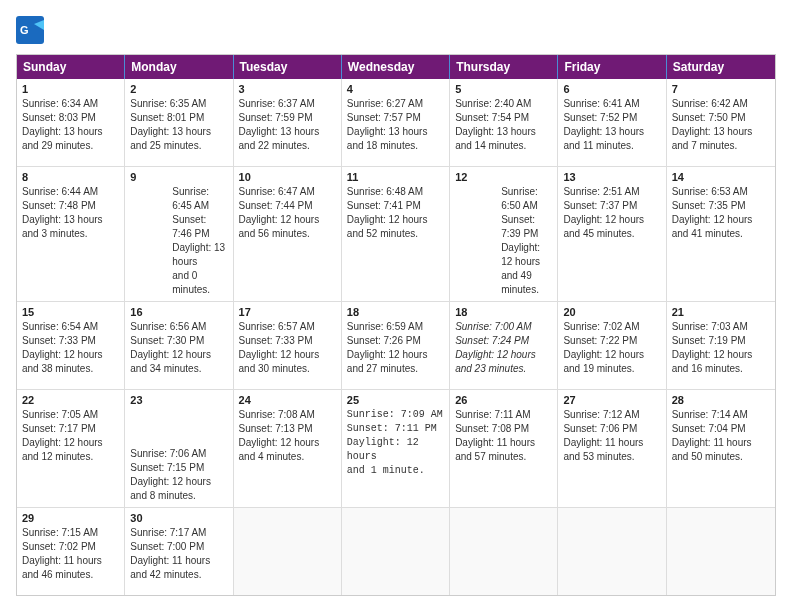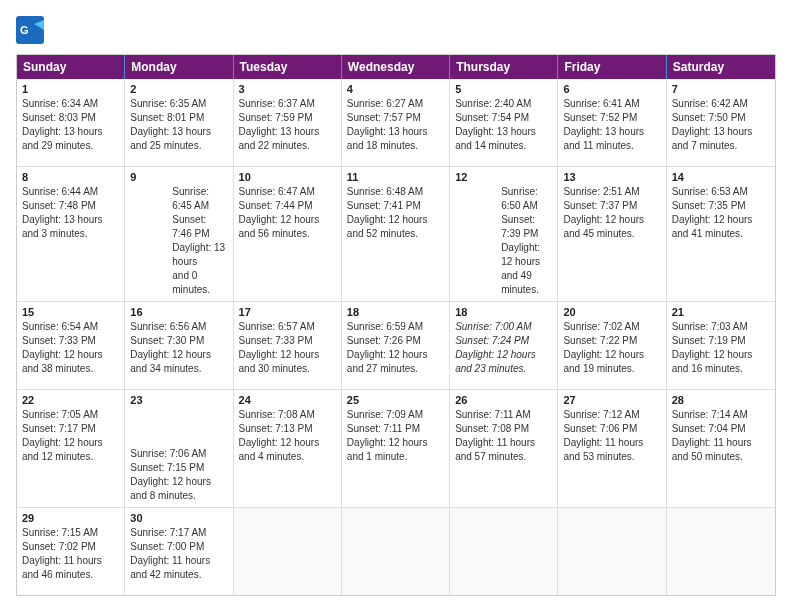--- a/index.html
+++ b/index.html
@@ -310,21 +310,21 @@
           </div>
           <div class="cal-cell">
             <span class="day-num">24</span>
             <div class="cell-text" style="white-space: pre-line;">Sunrise: 7:08 AM
 Sunset: 7:13 PM
 Daylight: 12 hours
 and 4 minutes.</div>
           </div>
           <div class="cal-cell">
             <span class="day-num">25</span>
-            <div class="cell-text" style="white-space: pre-line;">Sunrise: 7:09 AM
+            <div class="cell-text" style="white-space: pre-line; font-family: Liberation Mono, monospace;">Sunrise: 7:09 AM
 Sunset: 7:11 PM
 Daylight: 12 hours
 and 1 minute.</div>
           </div>
           <div class="cal-cell">
             <span class="day-num">26</span>
             <div class="cell-text" style="white-space: pre-line;">Sunrise: 7:11 AM
 Sunset: 7:08 PM
 Daylight: 11 hours
 and 57 minutes.</div>

